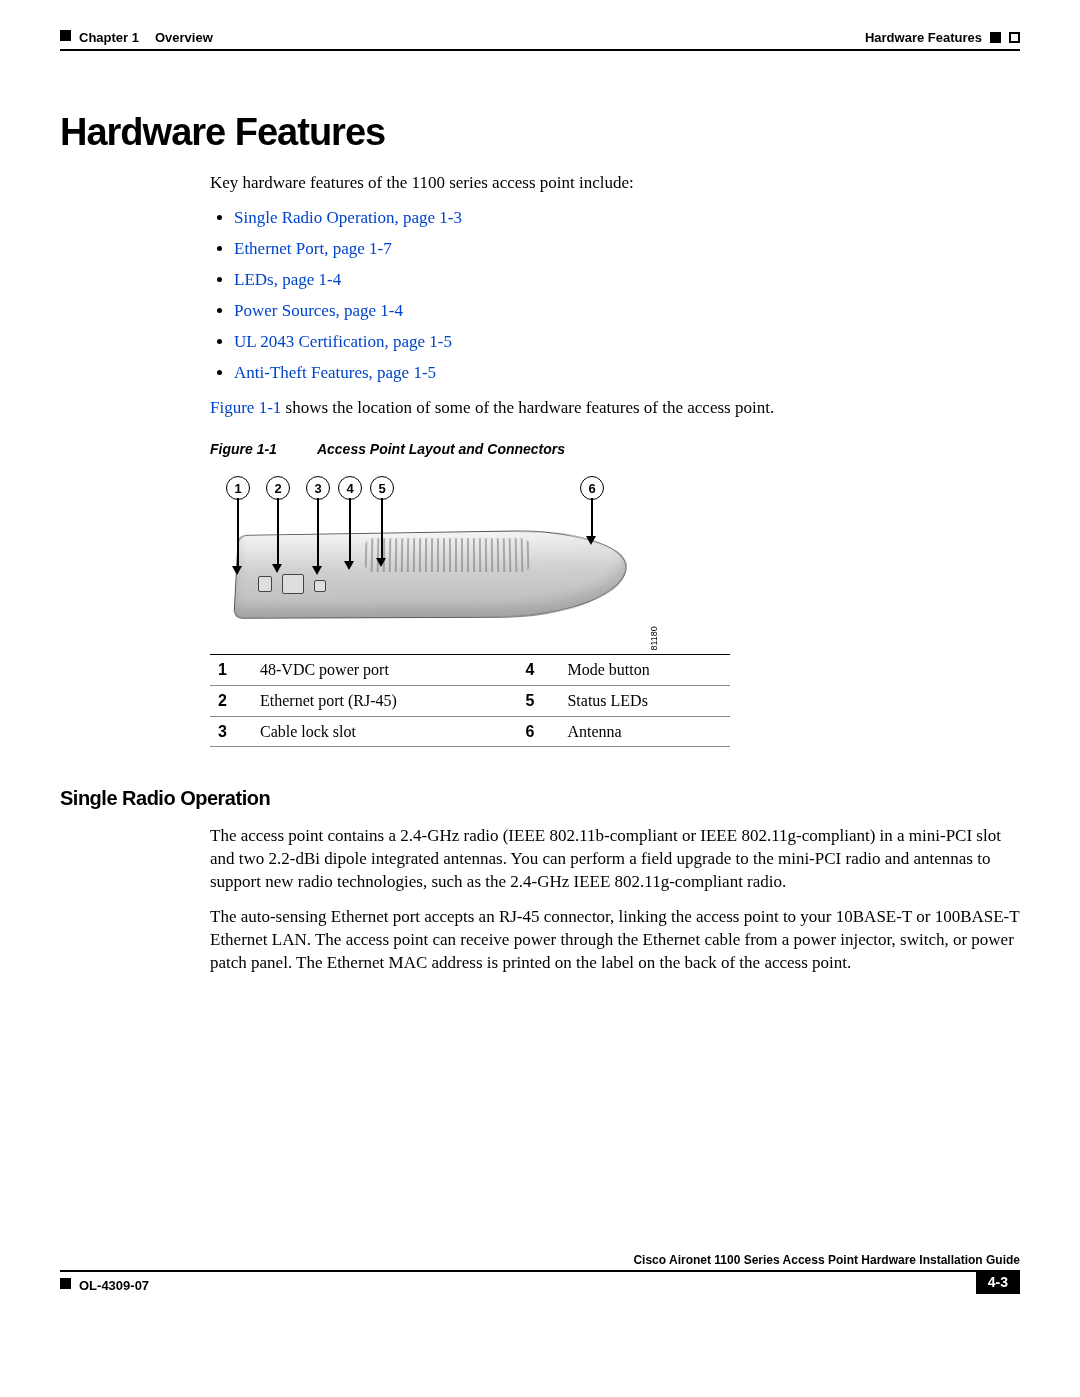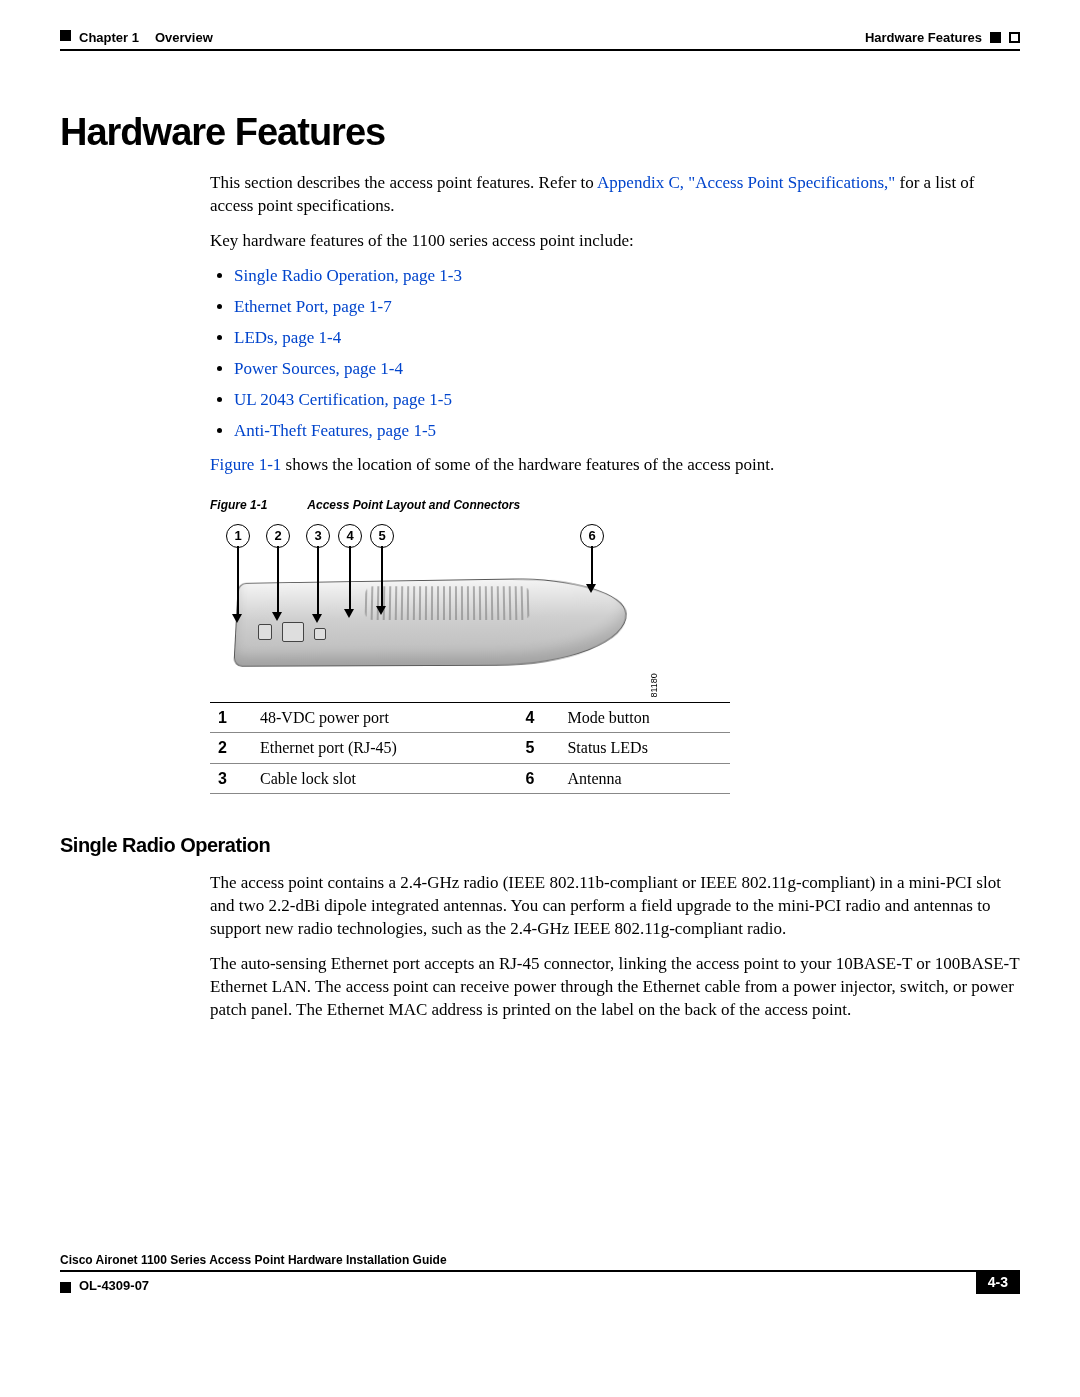--- a/index.html
+++ b/index.html
@@ -10,37 +10,37 @@
 .running-head .right{display:flex;align-items:center;gap:8px}
 .sq{width:11px;height:11px;background:#000;display:inline-block}
 .sq-outline{width:11px;height:11px;background:#fff;border:2px solid #000;box-sizing:border-box;display:inline-block}
 h1{font-family:Arial,Helvetica,sans-serif;font-weight:bold;font-size:38px;margin:60px 0 18px 0;letter-spacing:-1px}
 h2{font-family:Arial,Helvetica,sans-serif;font-weight:bold;font-size:20px;margin:40px 0 15px 0;letter-spacing:-0.5px}
 .body-text{margin-left:150px;font-size:17px;line-height:1.35}
 .body-text p{margin:0 0 12px 0}
 .body-text ul{margin:4px 0 12px 0;padding-left:24px}
 .body-text ul li{margin-bottom:8px;list-style-type:disc}
 a.xref{color:#0044cc;text-decoration:none}
-.fig-caption{font-family:Arial,Helvetica,sans-serif;font-style:italic;font-weight:bold;font-size:12px;margin:20px 0 10px 0}
+.fig-caption{font-family:Arial,Helvetica,sans-serif;font-style:italic;font-weight:bold;font-size:14px;margin:20px 0 18px 0}
 .fig-caption .gap{display:inline-block;width:40px}
 .figure{position:relative;width:450px;height:160px;margin-bottom:18px}
 .device-body{position:absolute;left:20px;top:55px;width:390px;height:85px;background:linear-gradient(180deg,#f4f4f4 0%,#cfcfcf 45%,#b9b9b9 100%);border:1.5px solid #555;border-radius:10px 120px 140px 10px / 10px 40px 55px 10px;transform:perspective(500px) rotateX(8deg) rotateY(-4deg);box-shadow:inset 0 -10px 12px rgba(0,0,0,.12)}
 .device-vents{position:absolute;left:155px;top:62px;width:165px;height:34px;background:repeating-linear-gradient(90deg,#777 0 2px,transparent 2px 6px);border-radius:8px;opacity:.55;transform:perspective(500px) rotateX(8deg)}
 .port{position:absolute;border:1px solid #444;background:#dedede;border-radius:2px}
 .callout{position:absolute;width:22px;height:22px;border:1.5px solid #000;border-radius:50%;background:#fff;font-family:Arial,Helvetica,sans-serif;font-weight:bold;font-size:13px;display:flex;align-items:center;justify-content:center}
 .arrow-line{position:absolute;background:#000}
 .fig-code{position:absolute;right:0;bottom:10px;font-size:9px;font-family:Arial,Helvetica,sans-serif;transform:rotate(-90deg);transform-origin:right bottom}
 table.callout-table{border-collapse:collapse;width:520px;font-size:16px;margin-bottom:10px}
 table.callout-table td{border-bottom:1px solid #888;padding:4px 8px}
 table.callout-table tr:first-child td{border-top:1.5px solid #000}
 table.callout-table td.num{font-family:Arial,Helvetica,sans-serif;font-weight:bold;width:26px}
 .footer{position:absolute;bottom:36px;left:60px;right:60px}
-.footer .title-line{font-family:Arial,Helvetica,sans-serif;font-weight:bold;font-size:12px;text-align:left;padding-bottom:3px}
+.footer .title-line{font-family:Arial,Helvetica,sans-serif;font-weight:bold;font-size:12px;text-align:right;padding-bottom:3px}
 .footer-bar{display:flex;align-items:center;border-top:2px solid #000}
-.footer-bar .ol{font-family:Arial,Helvetica,sans-serif;font-weight:bold;font-size:13px;padding-top:4px;display:flex;align-items:flex-end;gap:8px;flex:1}
+.footer-bar .ol{font-family:Arial,Helvetica,sans-serif;font-weight:bold;font-size:13px;padding-top:4px;display:flex;align-items:flex-start;gap:8px;flex:1}
 .page-num{background:#000;color:#fff;font-family:Arial,Helvetica,sans-serif;font-weight:bold;font-size:14px;padding:4px 12px;margin-top:-2px}
 </style>
 </head>
 <body>
 
 <div class="page">
 
   <div class="running-head">
     <div class="left">
       <span class="sq"></span>
@@ -51,23 +51,20 @@
       <span>Hardware Features</span>
       <span class="sq"></span>
       <span class="sq-outline"></span>
     </div>
   </div>
   <hr class="hr-top">
 
   <h1>Hardware Features</h1>
 
   <div class="body-text">
-    <p>
-      <span>This section describes the access point features. Refer to </span><a class="xref" href="#">Appendix C, "Access Point Specifications,"</a><span> for a list of access point specifications.</span>
-    </p>
     <p>Key hardware features of the 1100 series access point include:</p>
     <ul>
       <li><a class="xref" href="#">Single Radio Operation, page 1-3</a></li>
       <li><a class="xref" href="#">Ethernet Port, page 1-7</a></li>
       <li><a class="xref" href="#">LEDs, page 1-4</a></li>
       <li><a class="xref" href="#">Power Sources, page 1-4</a></li>
       <li><a class="xref" href="#">UL 2043 Certification, page 1-5</a></li>
       <li><a class="xref" href="#">Anti-Theft Features, page 1-5</a></li>
     </ul>
     <p>

